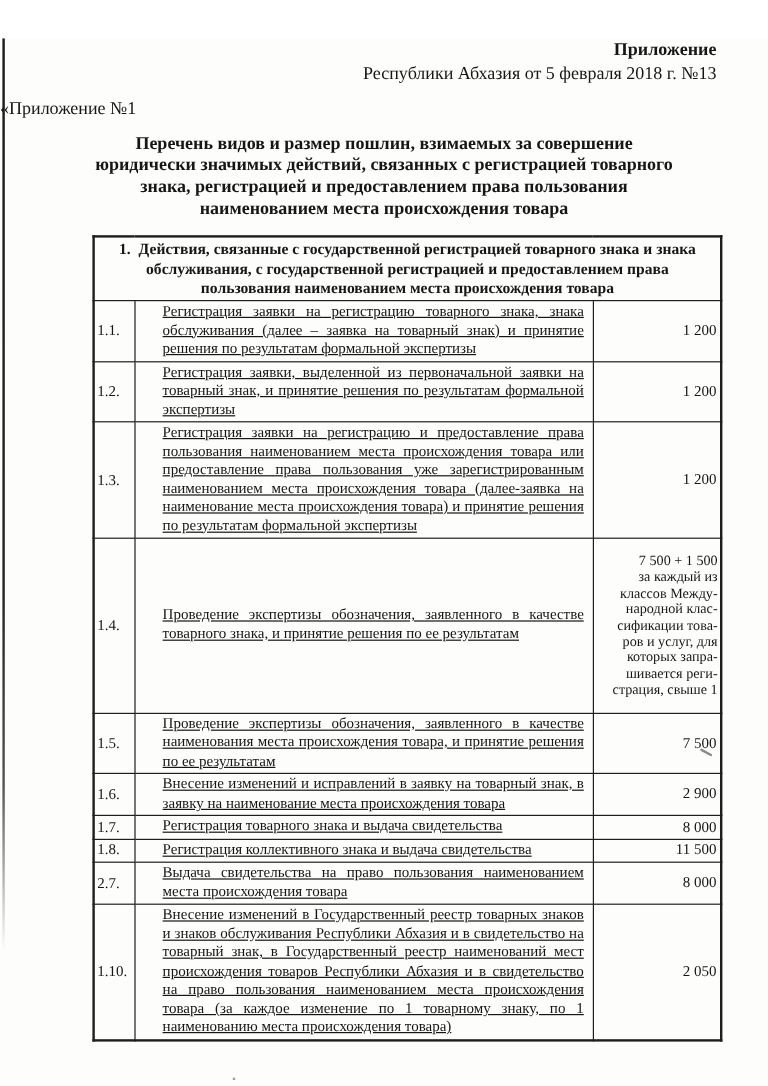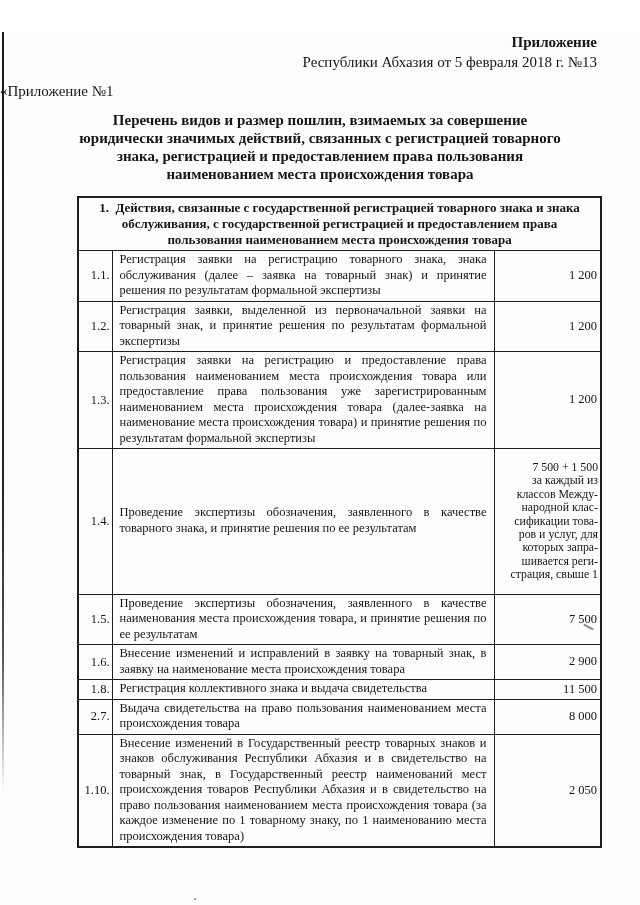--- a/index.html
+++ b/index.html
@@ -61,27 +61,28 @@
   td.section {
     font-weight: bold;
     text-align: center;
     font-size: 13px; line-height: 16px;
     padding: 2px 6px;
   }
   col.c-num  { width: 34px; }
   col.c-desc { width: 382px; }
   col.c-fee  { width: 107px; }
   td.num {
-    text-align: right; vertical-align: middle;
+    text-align: left; vertical-align: middle;
     padding: 0 2px;
   }
   td.desc {
     text-align: justify; vertical-align: middle;
     line-height: 15.5px;
-    padding: 1px 7px 2px 7px;
+    padding: 1px 7px 2px 23px;
+    text-decoration: underline;
   }
   td.fee {
     text-align: right; vertical-align: middle;
     white-space: pre-line;
     line-height: 15.5px;
     padding: 1px 3px;
   }
   td.fee-small {
     font-size: 11.8px;
     line-height: 13.4px;
@@ -145,20 +146,25 @@
         <td class="num">1.5.</td>
         <td class="desc">Проведение экспертизы обозначения, заявленного в качестве наименования места происхождения товара, и принятие решения по ее результатам</td>
         <td class="fee">7 500</td>
       </tr>
       <tr>
         <td class="num">1.6.</td>
         <td class="desc">Внесение изменений и исправлений в заявку на товарный знак, в заявку на наименование места происхождения товара</td>
         <td class="fee">2 900</td>
       </tr>
       <tr>
+        <td class="num">1.7.</td>
+        <td class="desc">Регистрация товарного знака и выдача свидетельства</td>
+        <td class="fee">8 000</td>
+      </tr>
+      <tr>
         <td class="num">1.8.</td>
         <td class="desc">Регистрация коллективного знака и выдача свидетельства</td>
         <td class="fee">11 500</td>
       </tr>
       <tr>
         <td class="num">2.7.</td>
         <td class="desc">Выдача свидетельства на право пользования наименованием места происхождения товара</td>
         <td class="fee">8 000</td>
       </tr>
       <tr>

